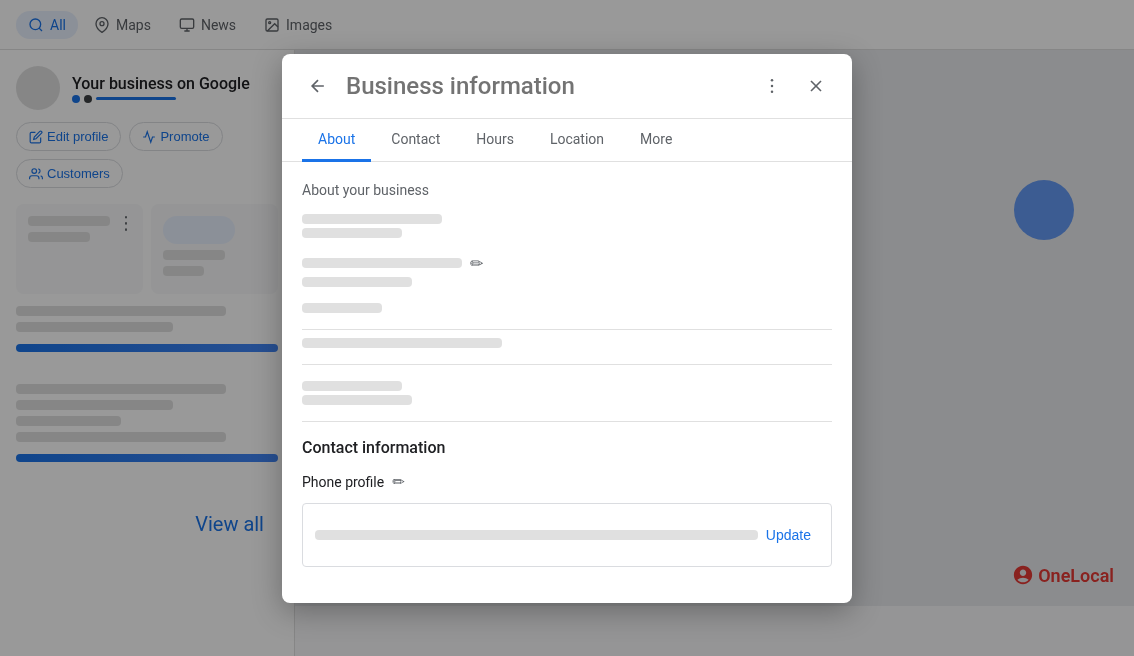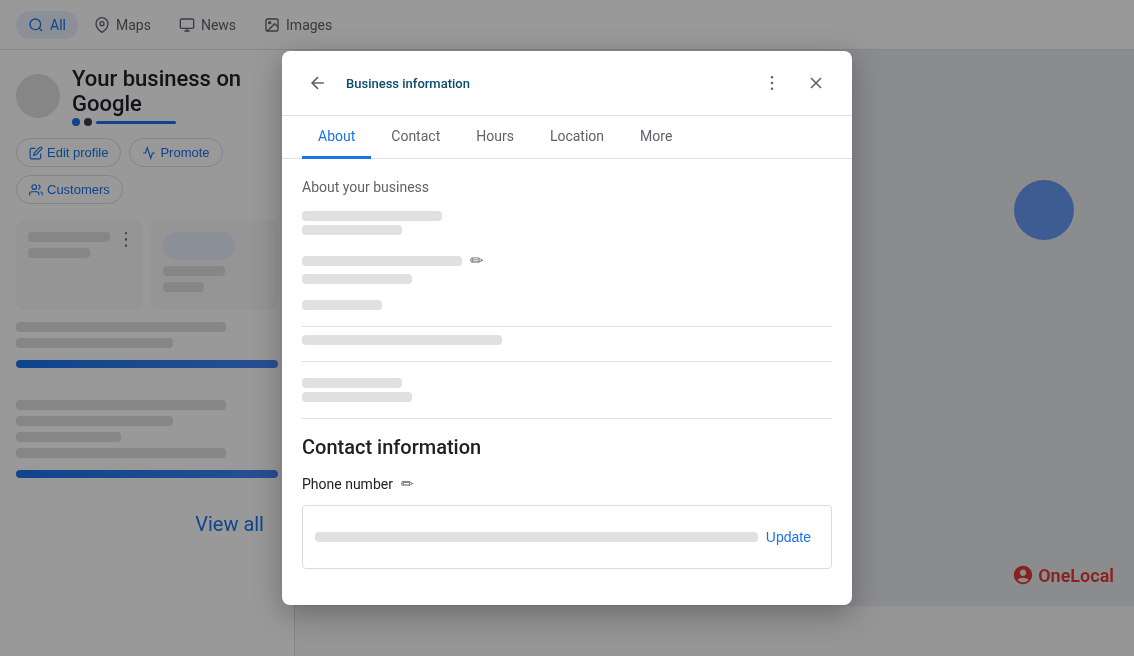--- a/index.html
+++ b/index.html
@@ -74,21 +74,21 @@
       margin-bottom: 12px;
     }
     .avatar-circle {
       width: 44px;
       height: 44px;
       border-radius: 50%;
       background: #e0e0e0;
       flex-shrink: 0;
     }
     .business-title {
-      font-size: 22px;
+      font-size: 16px;
       font-weight: 500;
       color: #202124;
     }
     .status-dots {
       display: flex;
       align-items: center;
       gap: 4px;
       margin-top: 2px;
     }
     .dot {
@@ -258,23 +258,23 @@
       cursor: pointer;
       display: flex;
       align-items: center;
       justify-content: center;
       color: #5f6368;
       font-size: 18px;
     }
 
     .modal-title {
       flex: 1;
-      font-size: 13px;
+      font-size: 24px;
       font-weight: 500;
-      color: #0c4a6e;
+      color: #737373;
     }
 
     .modal-more-btn {
       width: 32px; height: 32px;
       border-radius: 50%;
       border: none;
       background: none;
       cursor: pointer;
       display: flex;
       align-items: center;
@@ -352,21 +352,21 @@
       border-radius: 4px;
     }
 
     .divider {
       height: 1px;
       background: #e0e0e0;
       margin: 16px 0;
     }
 
     .contact-section-title {
-      font-size: 20px;
+      font-size: 16px;
       font-weight: 500;
       color: #202124;
       margin-bottom: 16px;
     }
 
     .phone-section {
       margin-bottom: 16px;
     }
 
     .phone-label-row {
@@ -618,21 +618,21 @@
         <div class="field-skeleton" style="width:100px;margin-bottom:4px;"></div>
         <div class="field-skeleton" style="width:110px;"></div>
       </div>
 
       <div class="divider"></div>
 
       <div class="contact-section-title">Contact information</div>
 
       <div class="phone-section">
         <div class="phone-label-row">
-          <span class="phone-label">Phone number</span>
+          <span class="phone-label">Phone profile</span>
           <span class="phone-edit-icon">✏</span>
         </div>
         <div class="phone-input-row">
           <div class="phone-input-skeleton"></div>
           <button class="update-btn">Update</button>
         </div>
       </div>
 
     </div>
   </div>

